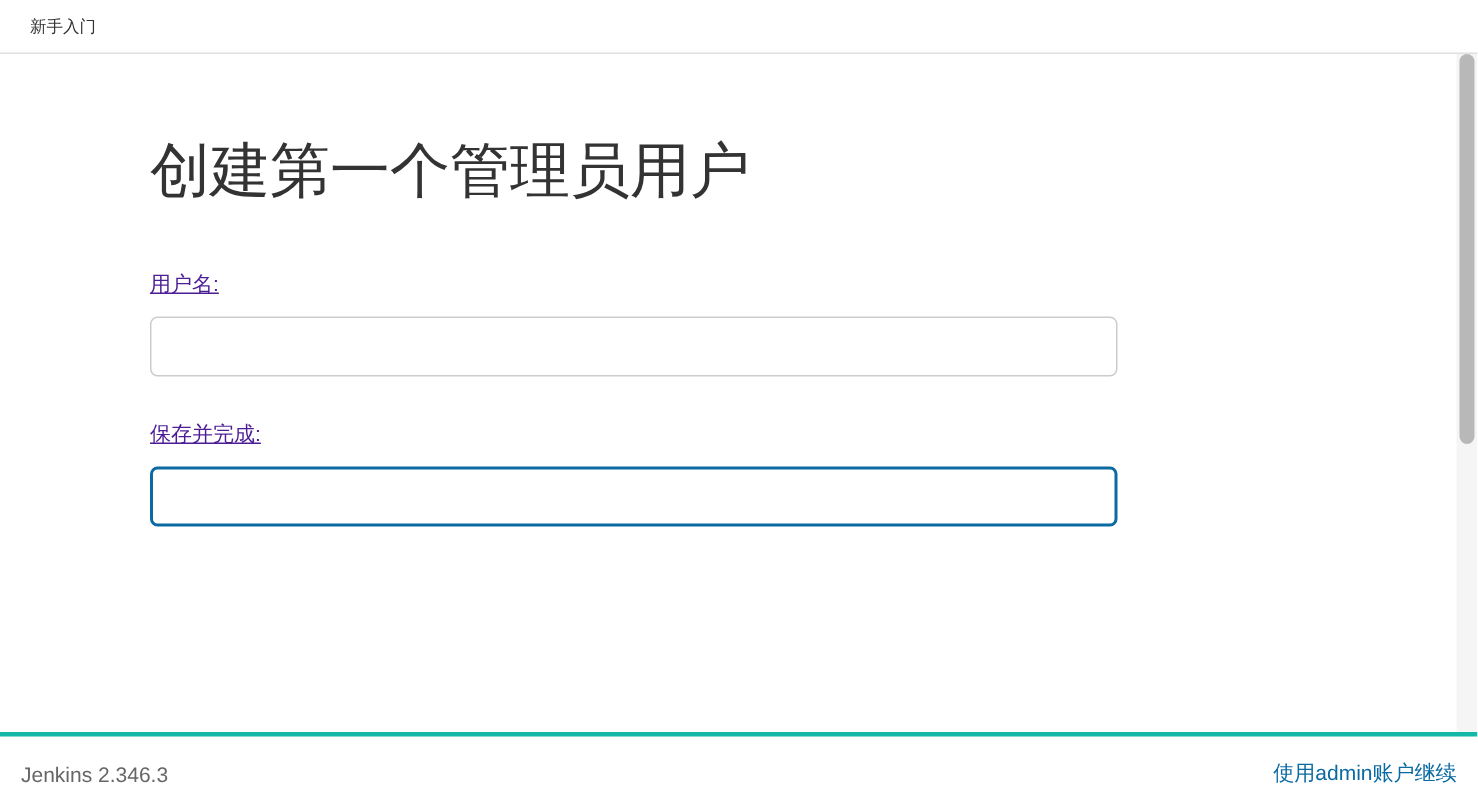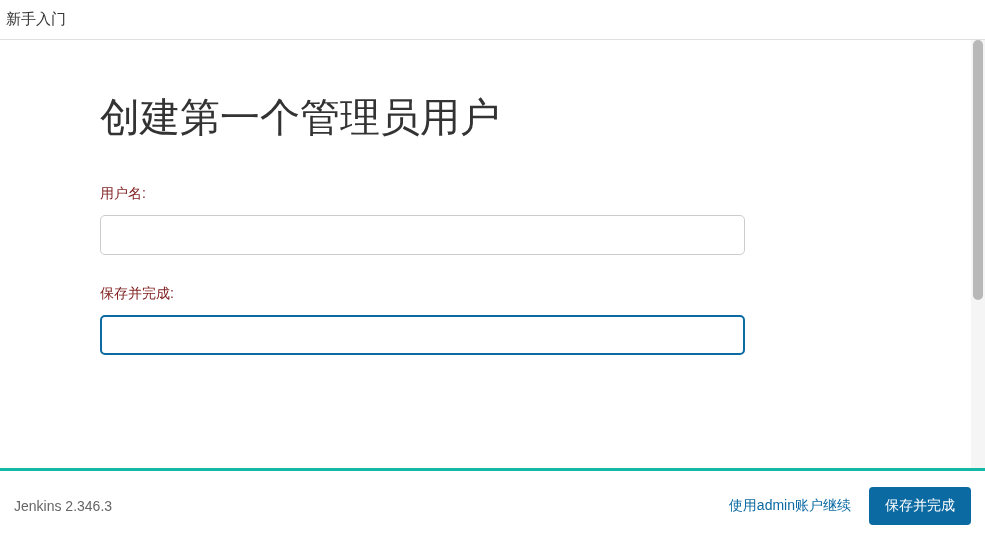--- a/index.html
+++ b/index.html
@@ -10,23 +10,23 @@
     body {
       font-family: "Microsoft YaHei", Arial, sans-serif;
       background: #fff;
       width: 985px;
       height: 541px;
       display: flex;
       flex-direction: column;
       overflow: hidden;
     }
     .header {
-      padding: 10px 6px;
+      padding: 10px 20px;
       border-bottom: 1px solid #e0e0e0;
-      font-size: 15px;
+      font-size: 11px;
       color: #333;
     }
     .content-wrapper {
       flex: 1;
       display: flex;
       overflow: hidden;
       border-bottom: 3px solid #14b8a6;
     }
     .content-area {
       flex: 1;
@@ -52,22 +52,23 @@
       font-weight: 300;
       color: #333;
       margin-bottom: 40px;
     }
     .form-group {
       margin-bottom: 30px;
     }
     .form-label {
       display: block;
       font-size: 14px;
-      color: #7f1d1d;
+      color: #4c1d95;
       margin-bottom: 12px;
+      text-decoration: underline;
     }
     .form-input {
       width: 100%;
       max-width: 645px;
       height: 40px;
       border: 1px solid #ccc;
       border-radius: 5px;
       padding: 8px 12px;
       font-size: 14px;
       outline: none;
@@ -133,15 +134,14 @@
 
   <div class="scrollbar">
     <div class="scrollbar-thumb"></div>
   </div>
 </div>
 
 <div class="footer">
   <span class="version-text">Jenkins 2.346.3</span>
   <div class="footer-actions">
     <button class="link-button">使用admin账户继续</button>
-    <button class="primary-button">保存并完成</button>
   </div>
 </div>
 
 </body></html>

